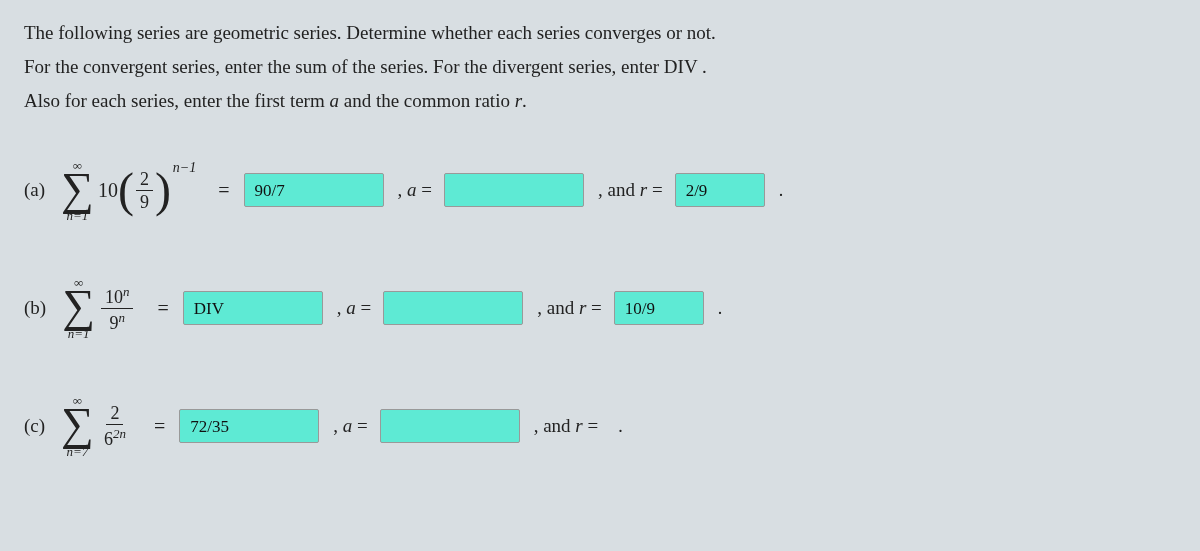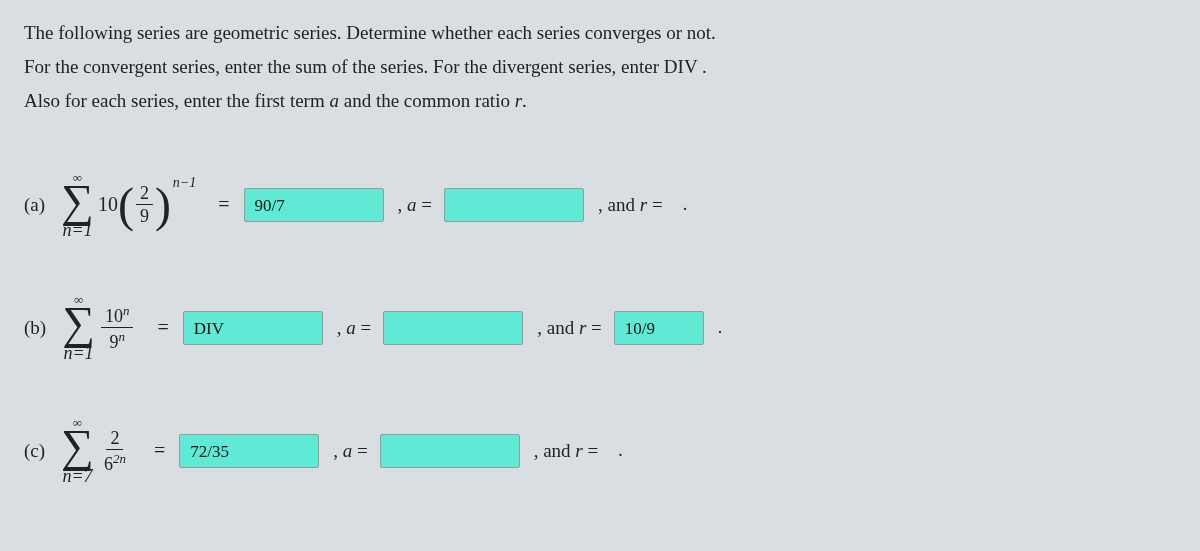--- a/index.html
+++ b/index.html
@@ -6,21 +6,21 @@
     body {
       width: 1200px;
       height: 551px;
       background: #d8dee2;
       font-family: Georgia, 'Times New Roman', serif;
       font-size: 18px;
       color: #222;
       padding: 16px 24px;
       position: relative;
     }
-    .instructions { line-height: 1.8; margin-bottom: 52px; }
+    .instructions { line-height: 1.8; margin-bottom: 40px; }
     .instructions p { font-size: 19px; }
     .italic-var { font-style: italic; font-family: 'Times New Roman', serif; }
     .row {
       display: flex;
       align-items: center;
       margin-bottom: 54px;
       gap: 6px;
     }
     .label { font-size: 19px; margin-right: 6px; }
     .sigma-block {
@@ -30,21 +30,21 @@
     }
     .sigma {
       display: flex;
       flex-direction: column;
       align-items: center;
       line-height: 1;
       margin: 0 4px;
     }
     .sigma-top { font-size: 13px; margin-bottom: -1px; }
     .sigma-sym { font-size: 46px; font-family: 'Times New Roman', serif; line-height: 0.8; }
-    .sigma-bot { font-size: 18px; margin-top: 2px; font-style: italic; }
+    .sigma-bot { font-size: 13px; margin-top: 2px; font-style: italic; }
     .term { display: flex; align-items: center; font-size: 20px; }
     .frac {
       display: inline-flex;
       flex-direction: column;
       align-items: center;
       line-height: 1;
       margin: 0 2px;
       vertical-align: middle;
     }
     .frac .num { border-bottom: 1.5px solid #222; padding: 0 4px 2px; font-size: 18px; }
@@ -104,20 +104,21 @@
       </span>
       <span class="paren-big">)</span>
       <span class="exp">n−1</span>
     </span>
   </div>
   <span class="eq">=</span>
   <span class="answer-box">90/7</span>
   <span class="comma-label">, <span class="italic-var">a</span> =</span>
   <span class="answer-box empty"></span>
   <span class="comma-label">, and <span class="italic-var">r</span> =</span>
+  <span class="answer-box small">2/9</span>
   <span class="period">.</span>
 </div>
 
 <div class="row">
   <span class="label">(b)</span>
   <div class="sigma-block">
     <div class="sigma">
       <span class="sigma-top">∞</span>
       <span class="sigma-sym">∑</span>
       <span class="sigma-bot">n=1</span>

